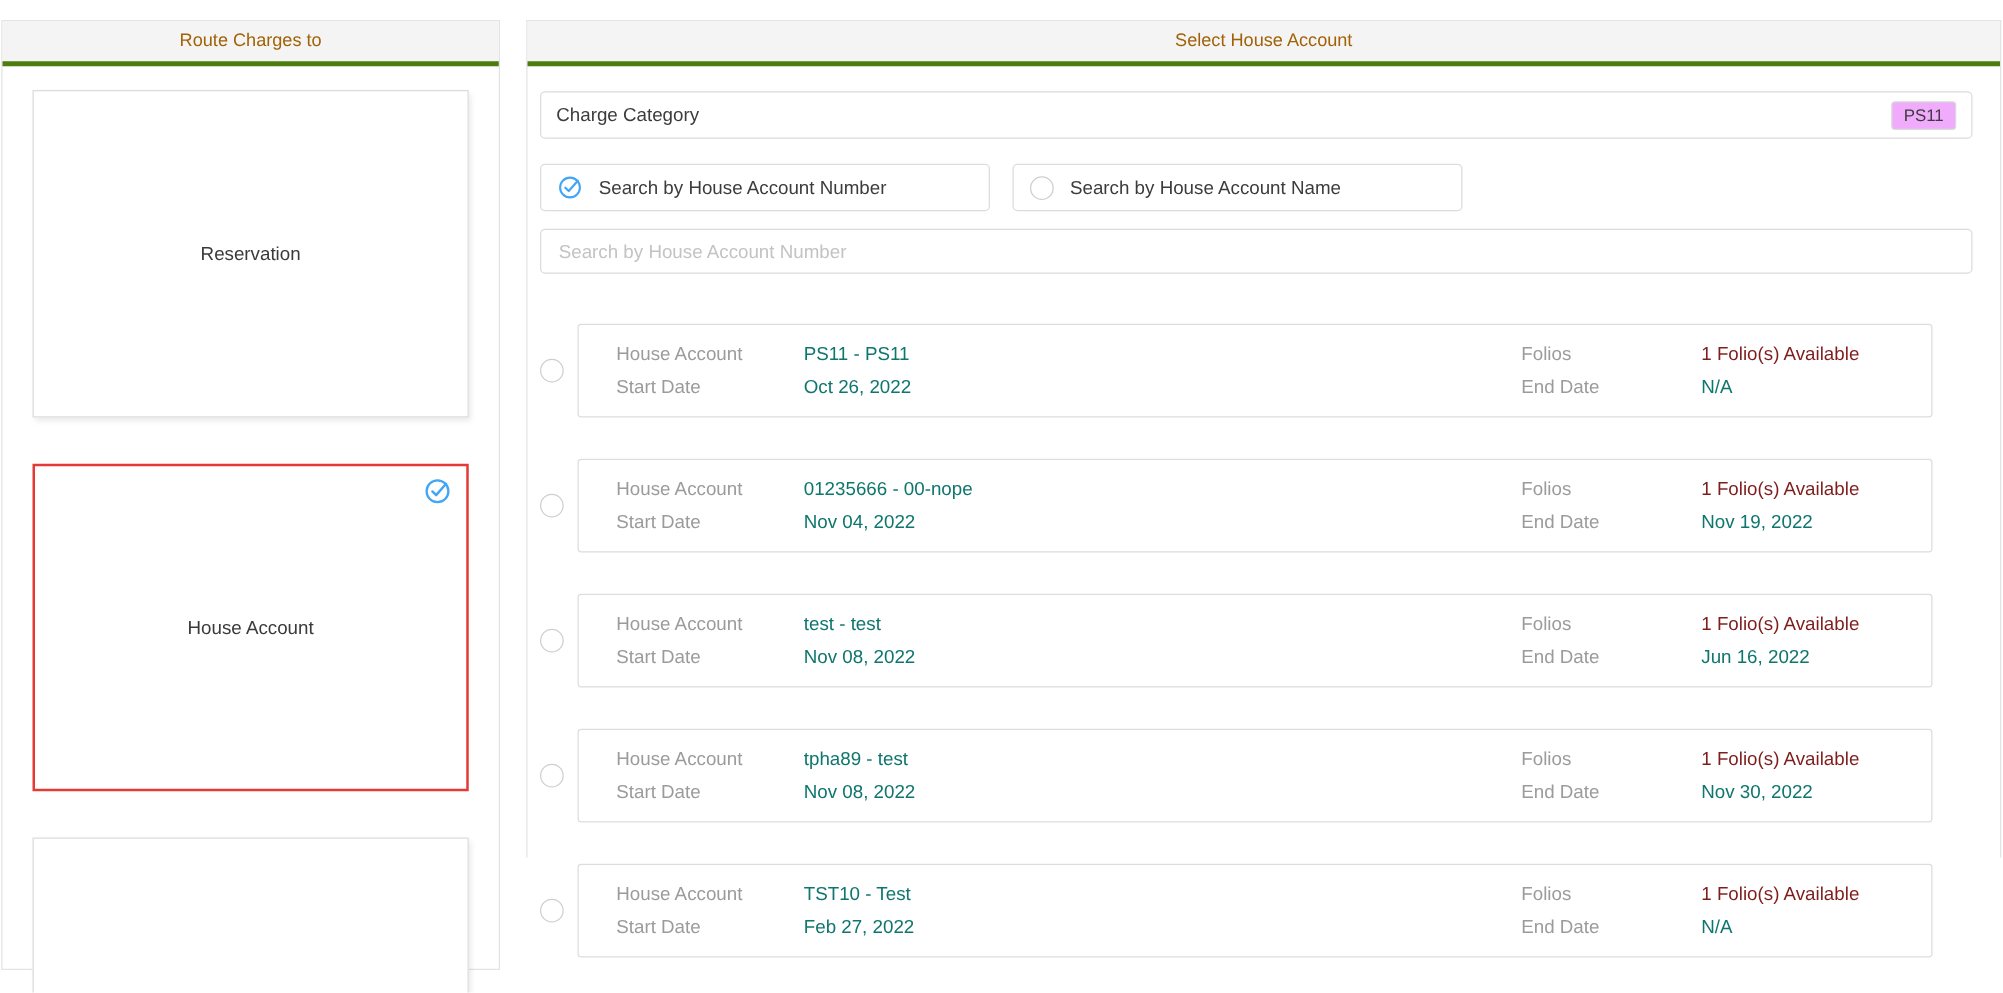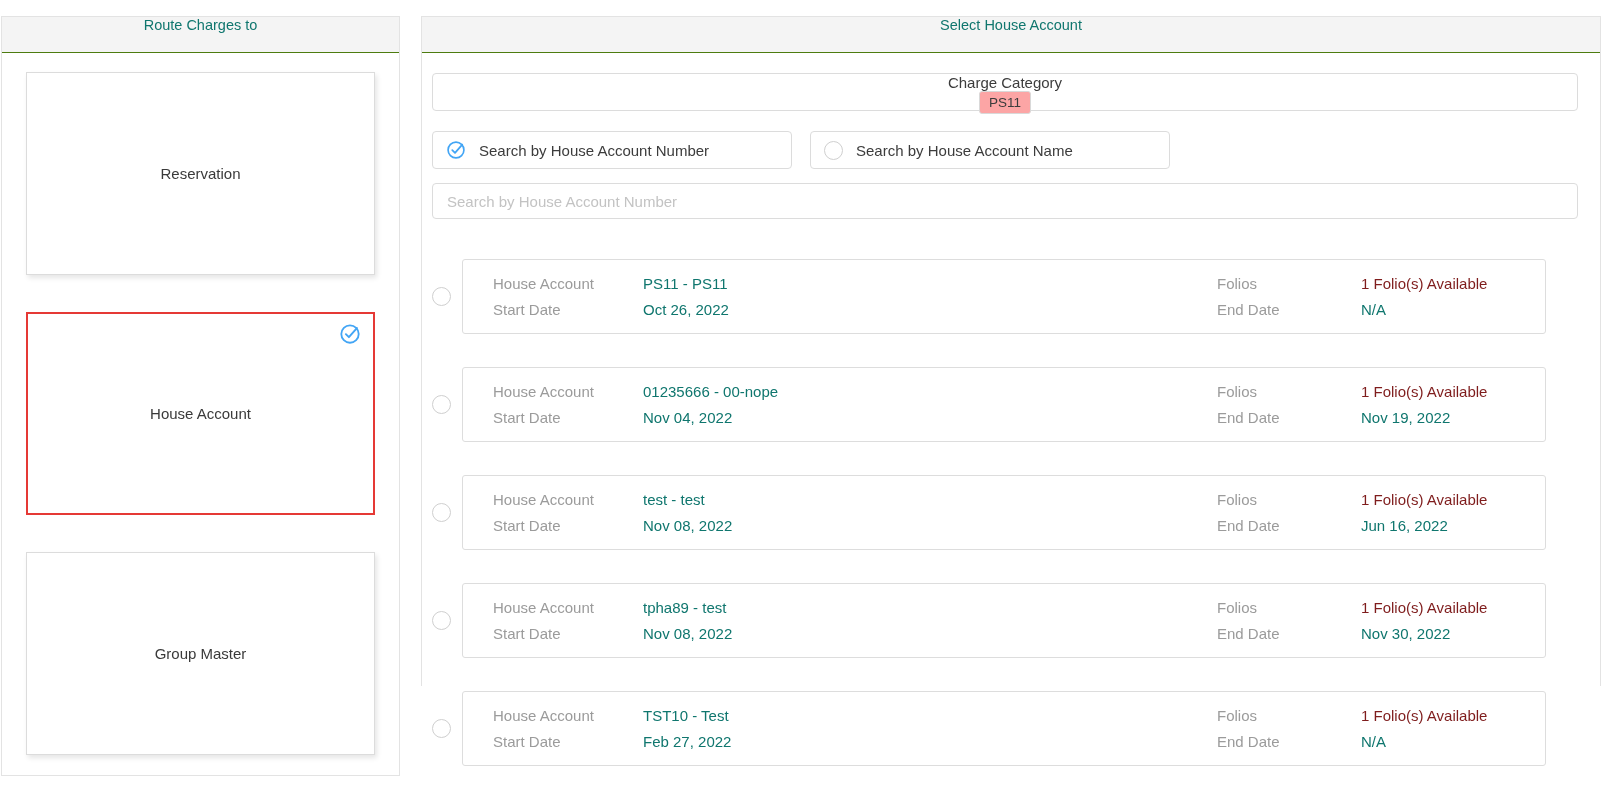--- a/index.html
+++ b/index.html
@@ -14,38 +14,38 @@
   }
   .panel {
     position: absolute;
     top: 16px;
     background: #fff;
     border: 1px solid #e3e3e3;
   }
   .panel-header {
     height: 36px;
     background: #f4f4f4;
-    border-bottom: 1px solid #4d7c0f;
-    display: flex;
-    align-items: flex-start;
+    border-bottom: 4px solid #4d7c0f;
+    display: flex;
+    align-items: center;
     justify-content: center;
     font-size: 14.5px;
-    color: #0f766e;
+    color: #a16207;
   }
   
   #left-panel { left: 1px; width: 399px; height: 760px; }
   #left-cards {
     padding: 19px 24px;
     display: flex;
     flex-direction: column;
     gap: 37px;
   }
   .option-card {
     position: relative;
-    height: 203px;
+    height: 262px;
     background: #fff;
     border: 1px solid #dcdcdc;
     box-shadow: 2px 3px 5px rgba(0,0,0,0.10);
     display: flex;
     align-items: center;
     justify-content: center;
     font-size: 15px;
     color: #3a3a3a;
     cursor: pointer;
   }
@@ -66,24 +66,23 @@
   .field-box {
     margin-top: 20px;
     height: 38px;
     border: 1px solid #dcdcdc;
     border-radius: 4px;
     display: flex;
     align-items: center;
     justify-content: space-between;
     padding: 0 12px;
     background: #fff;
-    flex-direction: column;
   }
   .chip {
-    background: #fca5a5;
+    background: #f0abfc;
     border: 1px solid #d9d9d9;
     border-radius: 3px;
     padding: 3px 9px;
     font-size: 13.5px;
     color: #3c3c3c;
   }
   #mode-row { display: flex; gap: 18px; margin-top: 20px; }
   .mode-box {
     width: 360px;
     height: 38px;

